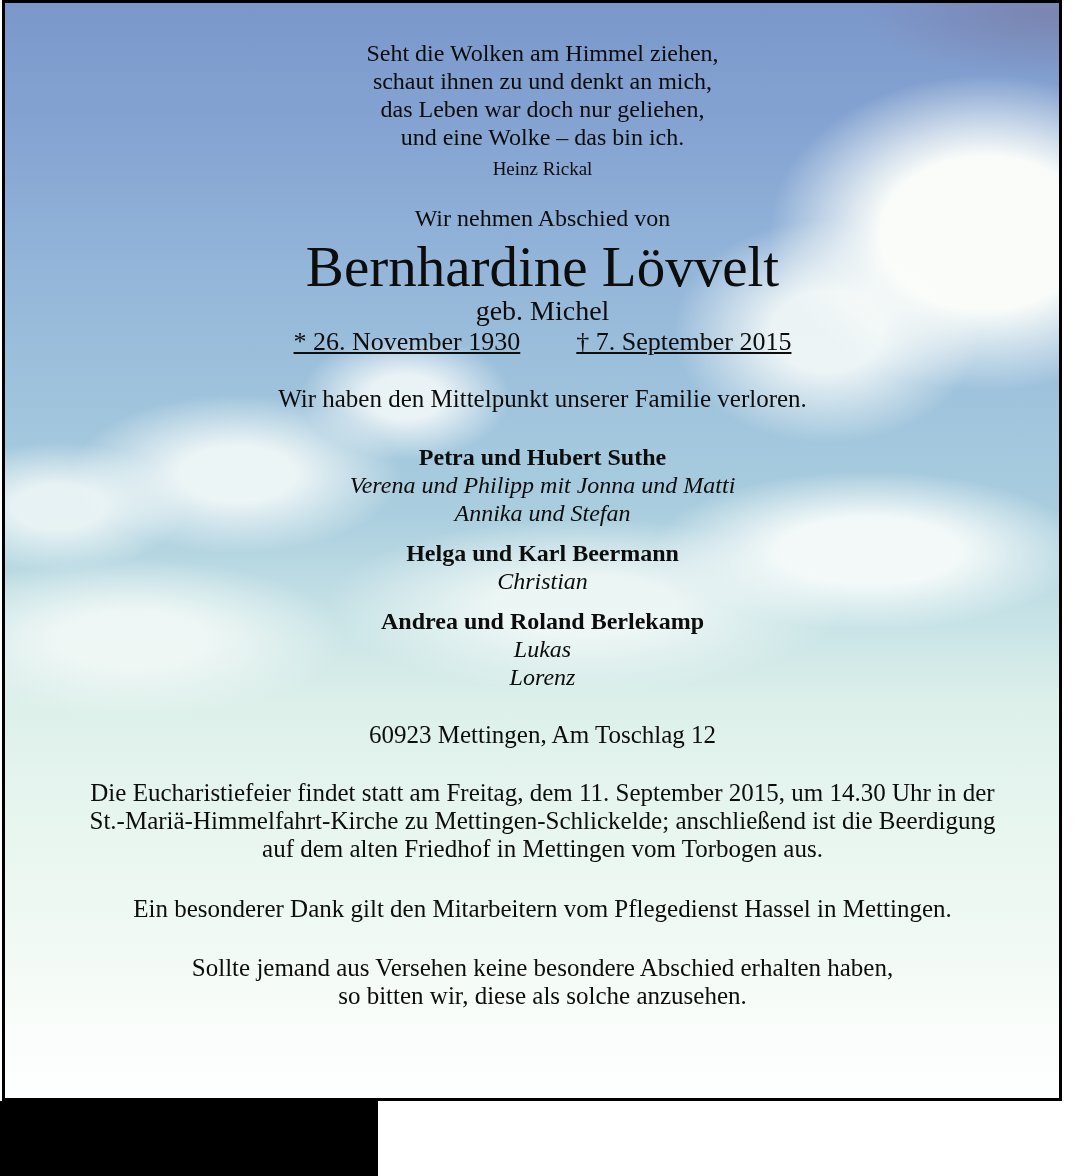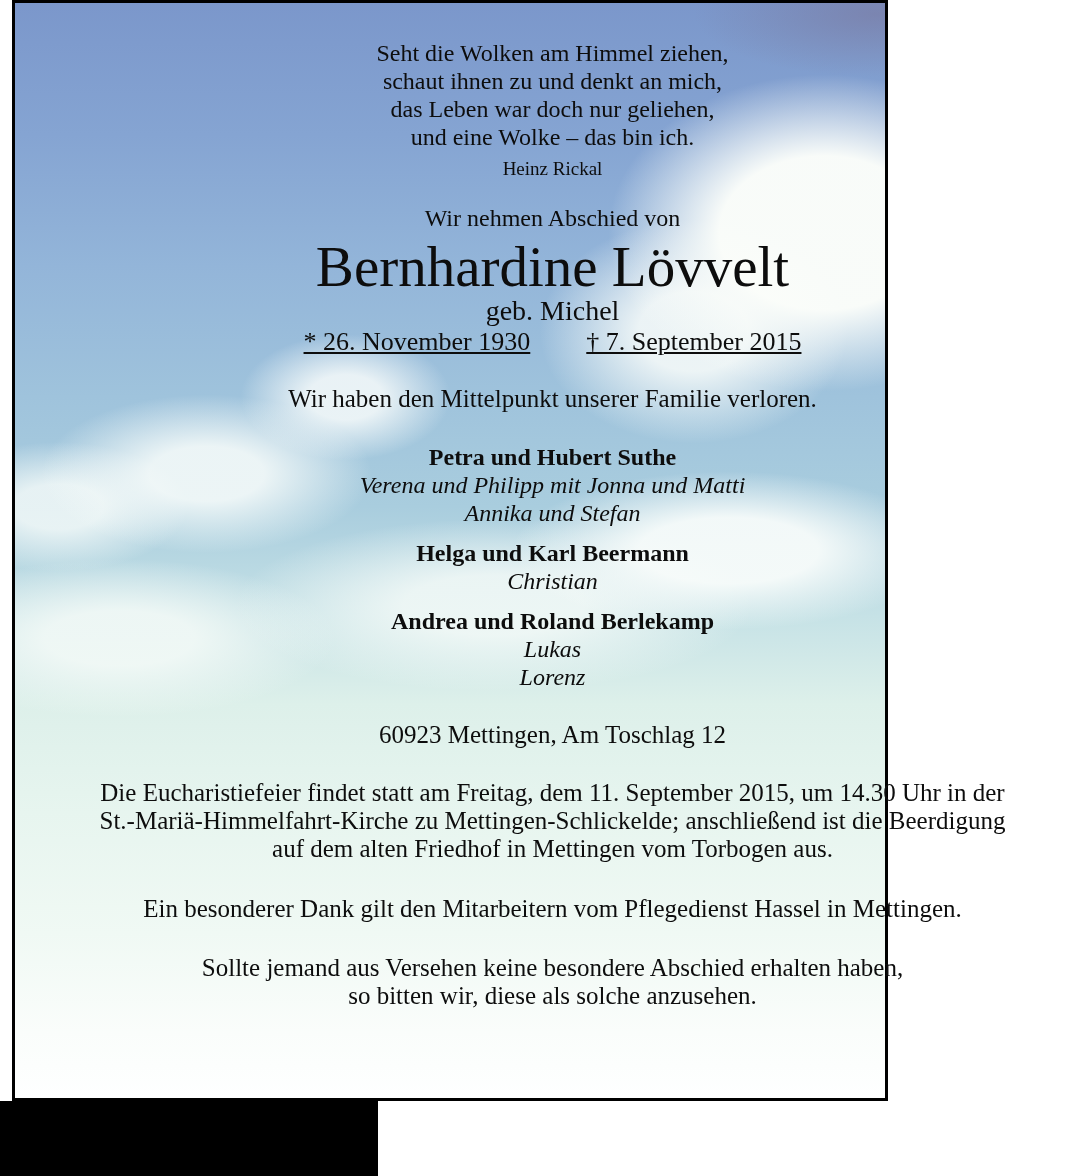--- a/index.html
+++ b/index.html
@@ -9,22 +9,22 @@
     height: 1176px;
     background: #ffffff;
     overflow: hidden;
     font-family: "Liberation Serif", "DejaVu Serif", serif;
     color: #0d0d0d;
   }
 
   
   .photo {
     position: absolute;
-    left: 12px; top: 0;
-    width: 876px;
+    left: 2px; top: 0;
+    width: 1060px;
     height: 1101px;
     box-sizing: border-box;
     border: 3px solid #000;
     background:
       
       radial-gradient(ellipse 260px 90px at 99% 1%, rgba(122,120,158,0.60), rgba(122,120,158,0) 70%),
       
       radial-gradient(ellipse 300px 220px at 93% 21%, rgba(252,254,250,0.97) 35%, rgba(252,254,250,0) 72%),
       radial-gradient(ellipse 220px 160px at 78% 30%, rgba(250,253,250,0.85) 25%, rgba(250,253,250,0) 70%),
       

